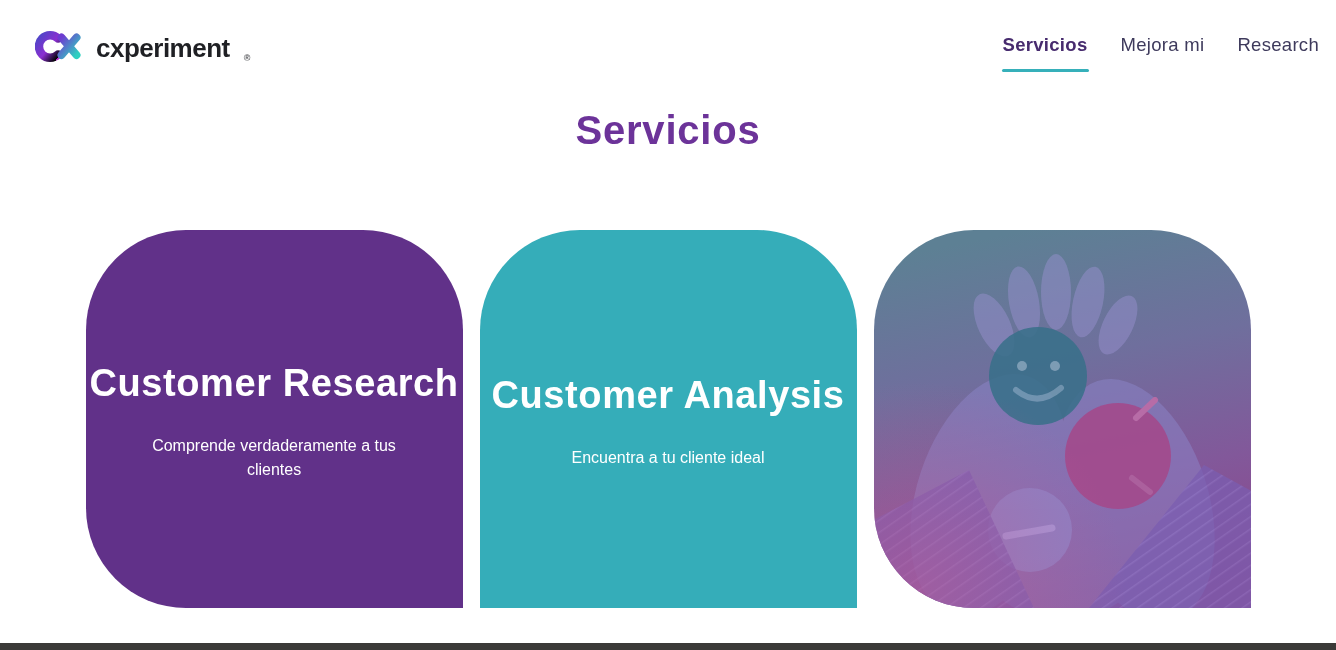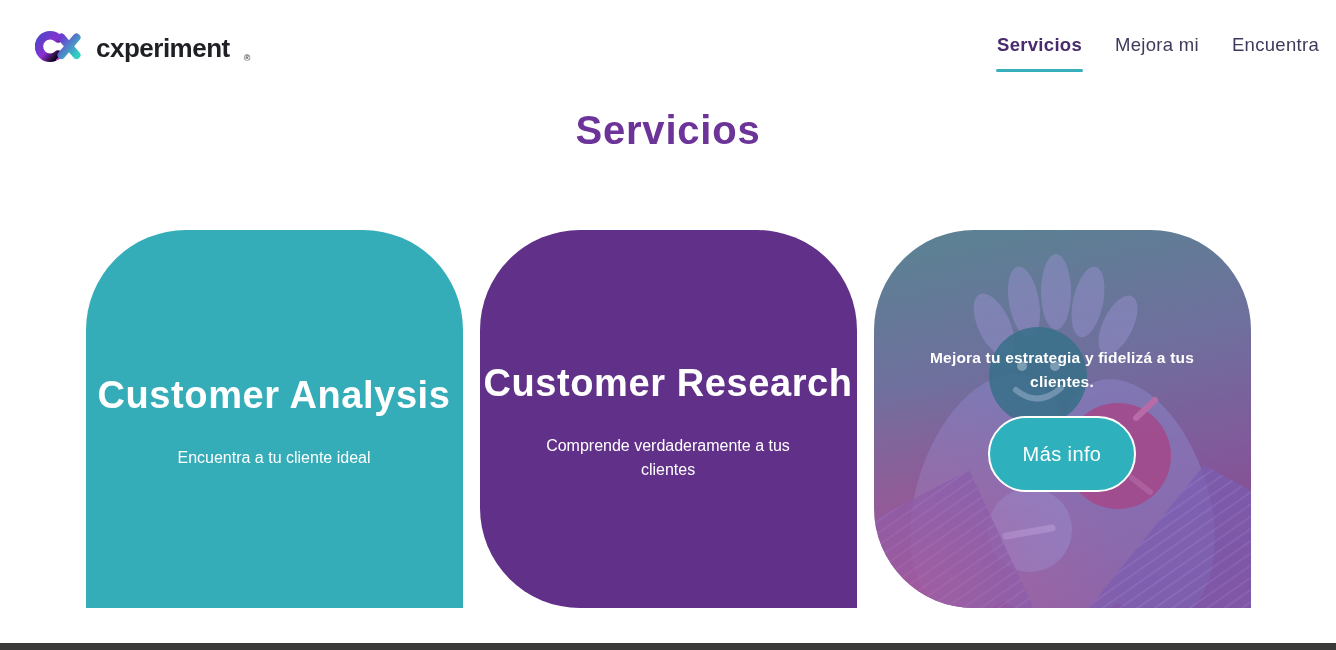--- a/index.html
+++ b/index.html
@@ -101,36 +101,36 @@
       <path d="M26.5 7.5 L41.5 25" fill="none" stroke="url(#gX)" stroke-width="8" stroke-linecap="round"></path>
       <path d="M41.5 7.5 L26.5 25" fill="none" stroke="url(#gX)" stroke-width="8" stroke-linecap="round"></path>
     </svg>
     <span class="logo-text">cxperiment</span>
     <span class="logo-reg">®</span>
   </div>
 
   <nav class="nav">
     <a class="nav-link active">Servicios</a>
     <a class="nav-link">Mejora mi</a>
-    <a class="nav-link">Encuentra</a>
+    <a class="nav-link">Research</a>
   </nav>
 </div>
 
 <h1 class="page-title">Servicios</h1>
 
 <main class="cards">
 
+  <section class="card card-purple">
+    <h2 class="card-title">Customer Research</h2>
+    <p class="card-subtitle">Comprende verdaderamente a tus clientes</p>
+  </section>
+
   <section class="card card-teal">
     <h2 class="card-title">Customer Analysis</h2>
     <p class="card-subtitle">Encuentra a tu cliente ideal</p>
-  </section>
-
-  <section class="card card-purple">
-    <h2 class="card-title">Customer Research</h2>
-    <p class="card-subtitle">Comprende verdaderamente a tus clientes</p>
   </section>
 
   <section class="card card-photo">
     <svg class="photo-bg" viewBox="0 0 377 378" preserveAspectRatio="none">
       <defs>
         <linearGradient id="bg3" x1="0.4" y1="0" x2="0.6" y2="1">
           <stop offset="0" stop-color="#5d8094"></stop>
           <stop offset="0.35" stop-color="#6f6f9d"></stop>
           <stop offset="0.68" stop-color="#82589a"></stop>
           <stop offset="1" stop-color="#8d4489"></stop>
@@ -175,21 +175,17 @@
 
       <g opacity="0.8">
         <circle cx="156" cy="300" r="42" fill="#8f83c6"></circle>
         <path d="M132 306 L178 298" stroke="#ab9ede" stroke-width="7" stroke-linecap="round"></path>
       </g>
 
       <path d="M-10 295 L95 240 L160 378 L-10 378 Z" fill="url(#rib)" opacity="0.75"></path>
       <path d="M215 378 L330 235 L385 265 L385 378 Z" fill="url(#rib)" opacity="0.75"></path>
       <rect width="377" height="378" fill="url(#pinkGlow)"></rect>
     </svg>
-    <div class="photo-content">
-      <p class="cta-text">Mejora tu estrategia y fidelizá a tus clientes.</p>
-      <button class="cta-button">Más info</button>
-    </div>
   </section>
 
 </main>
 
 <div class="footer-bar"></div>
 
 </body></html>

